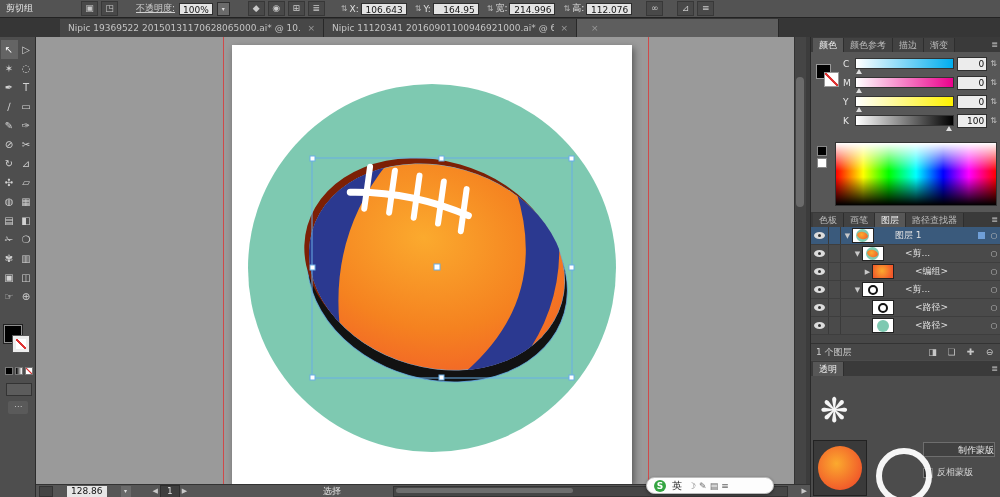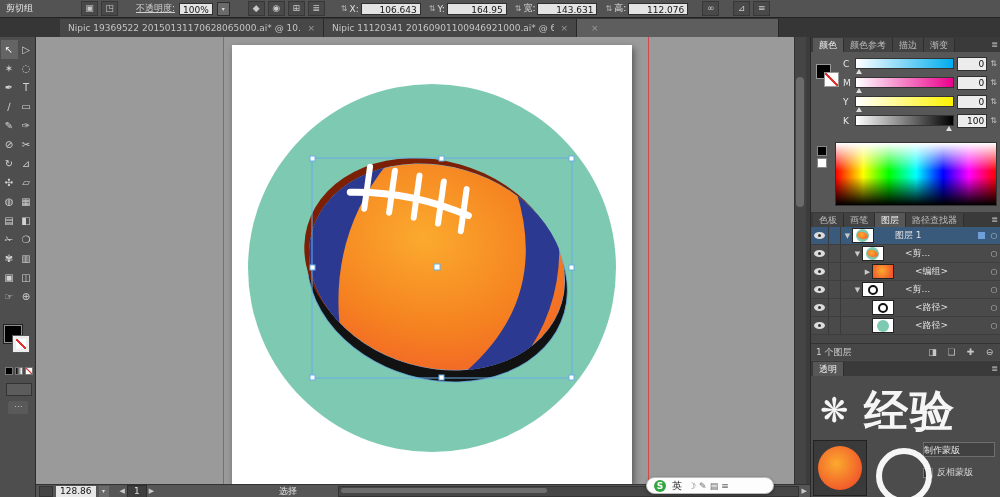--- a/index.html
+++ b/index.html
@@ -18,21 +18,21 @@
   .ml44{margin-left:44px;} .ml14{margin-left:14px;} .ml10{margin-left:10px;}
   .tb-opacity-label{text-decoration:underline;color:#cfcfcf;margin-left:14px;white-space:nowrap;}
   .tb-box{background:#e3e3e3;color:#161616;height:12px;line-height:12px;padding:0 3px;min-width:32px;
           border:1px solid #2e2e2e;box-sizing:border-box;white-space:nowrap;text-align:right;}
   .tb-dd{width:11px;height:12px;background:#6a6a6a;border:1px solid #2e2e2e;color:#ddd;font-size:6px;
          line-height:11px;text-align:center;}
   .tb-fields{display:flex;gap:8px;margin-left:12px;}
   .tb-field{display:flex;align-items:center;gap:2px;}
   .spin{color:#b8b8b8;font-size:8px;}
   .f-label{color:#e0e0e0;white-space:nowrap;}
-  .fbox{width:60px;text-align:right;}
+  .fbox{width:46px;text-align:right;}
 
   
   .tabbar{left:0;top:18px;width:1000px;height:19px;background:#363636;display:flex;align-items:flex-end;
           padding-left:60px;box-sizing:border-box;z-index:5;}
   .doctab{height:18px;box-sizing:border-box;display:flex;align-items:center;padding:0 8px;background:#474747;
           color:#c4c4c4;border-right:1px solid #282828;font-size:9px;white-space:nowrap;overflow:hidden;}
   .doctab .lbl{overflow:hidden;flex:1;}
   .doctab .close{color:#9a9a9a;margin-left:6px;}
   .doctab.active{background:#5e5e5e;color:#f2f2f2;}
   .tabbar .doctab:nth-of-type(1){width:264px;}
@@ -127,33 +127,33 @@
   .lfooter{position:absolute;left:0;top:306px;width:190px;height:17px;background:#474747;border-top:1px solid #333;
            display:flex;align-items:center;padding:0 5px;box-sizing:border-box;}
   .lf-count{color:#cfcfcf;flex:1;}
   .lf-icon{width:13px;height:11px;color:#c7c7c7;font-size:9px;text-align:center;line-height:11px;margin-left:3px;}
 
   .transbody{position:absolute;left:0;top:339px;width:190px;height:121px;background:#4c4c4c;}
   .tthumb{position:absolute;left:2px;top:64px;width:54px;height:56px;background:#3a3a3a;border:1px solid #222;box-sizing:border-box;}
   .tball{position:absolute;left:4px;top:5px;width:44px;height:44px;border-radius:50%;
          background:radial-gradient(circle at 42% 40%,#fbaa2e,#f1582a 75%);}
   .mkmask{position:absolute;left:112px;top:66px;width:72px;height:15px;background:#414141;border:1px solid #6e6e6e;
-          color:#e3e3e3;text-align:left;line-height:14px;box-sizing:border-box;}
+          color:#e3e3e3;text-align:right;line-height:14px;box-sizing:border-box;}
   .invrow{position:absolute;left:112px;top:90px;display:flex;align-items:center;gap:4px;color:#d6d6d6;}
   .cbx{width:8px;height:8px;background:#2f2f2f;border:1px solid #777;}
 
   
   .watermark{left:812px;top:382px;width:188px;height:115px;pointer-events:none;z-index:40;color:#fff;}
   .wm-logo{position:absolute;left:8px;top:8px;font-size:34px;opacity:.95;}
   .wm-text{position:absolute;left:52px;top:0px;font-size:44px;font-weight:bold;letter-spacing:2px;opacity:.95;}
   .wm-ring{position:absolute;left:64px;top:66px;width:44px;height:44px;border:6px solid rgba(255,255,255,.95);border-radius:50%;}
 
   
   .statusbar{left:36px;top:484px;width:774px;height:13px;background:#565656;border-top:1px solid #333;
-             display:flex;align-items:center;gap:3px;padding:0 3px;box-sizing:border-box;z-index:10;}
+             display:flex;align-items:center;gap:14px;padding:0 3px;box-sizing:border-box;z-index:10;}
   .sb-icon{width:12px;height:9px;background:#444;border:1px solid #333;}
   .sb-zoom{background:#e6e6e6;color:#111;height:11px;line-height:11px;padding:0 4px;min-width:38px;text-align:right;box-sizing:border-box;}
   .sb-dd{width:10px;height:11px;background:#6a6a6a;color:#ddd;font-size:6px;text-align:center;line-height:10px;}
   .sb-nav{display:flex;gap:2px;margin-left:8px;align-items:center;}
   .sb-arrow{color:#c9c9c9;font-size:7px;}
   .sb-abox{background:#3e3e3e;border:1px solid #2e2e2e;color:#ddd;padding:0 6px;height:11px;line-height:11px;}
   .sb-hint{margin-left:122px;color:#e3e3e3;text-align:right;}
   .sb-scroll{flex:1;margin-left:38px;height:9px;background:#464646;border:1px solid #333;position:relative;}
   .sb-thumb{position:absolute;left:2px;top:1px;width:45%;height:5px;background:#6e6e6e;border-radius:3px;}
 
@@ -192,21 +192,21 @@
           <span class="tb-box fbox">106.643</span>
         </span>
         <span class="tb-field">
           <span class="spin">⇅</span>
           <span class="f-label">Y:</span>
           <span class="tb-box fbox">164.95</span>
         </span>
         <span class="tb-field">
           <span class="spin">⇅</span>
           <span class="f-label">宽:</span>
-          <span class="tb-box fbox">143.631</span>
+          <span class="tb-box fbox">214.996</span>
         </span>
         <span class="tb-field">
           <span class="spin">⇅</span>
           <span class="f-label">高:</span>
           <span class="tb-box fbox">112.076</span>
         </span>
       </span>
     <span class="tb-icon ml10">∞</span>
     <span class="tb-iconset ml10">
         <span class="tb-icon">⊿</span>
@@ -559,21 +559,20 @@
       <div class="mkmask">制作蒙版</div>
       <div class="invrow">
         <span class="cbx"></span>
         <span>反相蒙版</span>
       </div>
     </div>
   </div>
 
   <div class="watermark abs">
     <span class="wm-logo">❋</span>
-    <span class="wm-text">经验</span>
     <span class="wm-ring"></span>
   </div>
 
   <div class="statusbar abs">
     <span class="sb-icon"></span>
     <span class="sb-zoom">128.86</span>
     <span class="sb-dd">▾</span>
     <span class="sb-nav">
       <span class="sb-arrow">◀</span>
       <span class="sb-abox">1</span>

